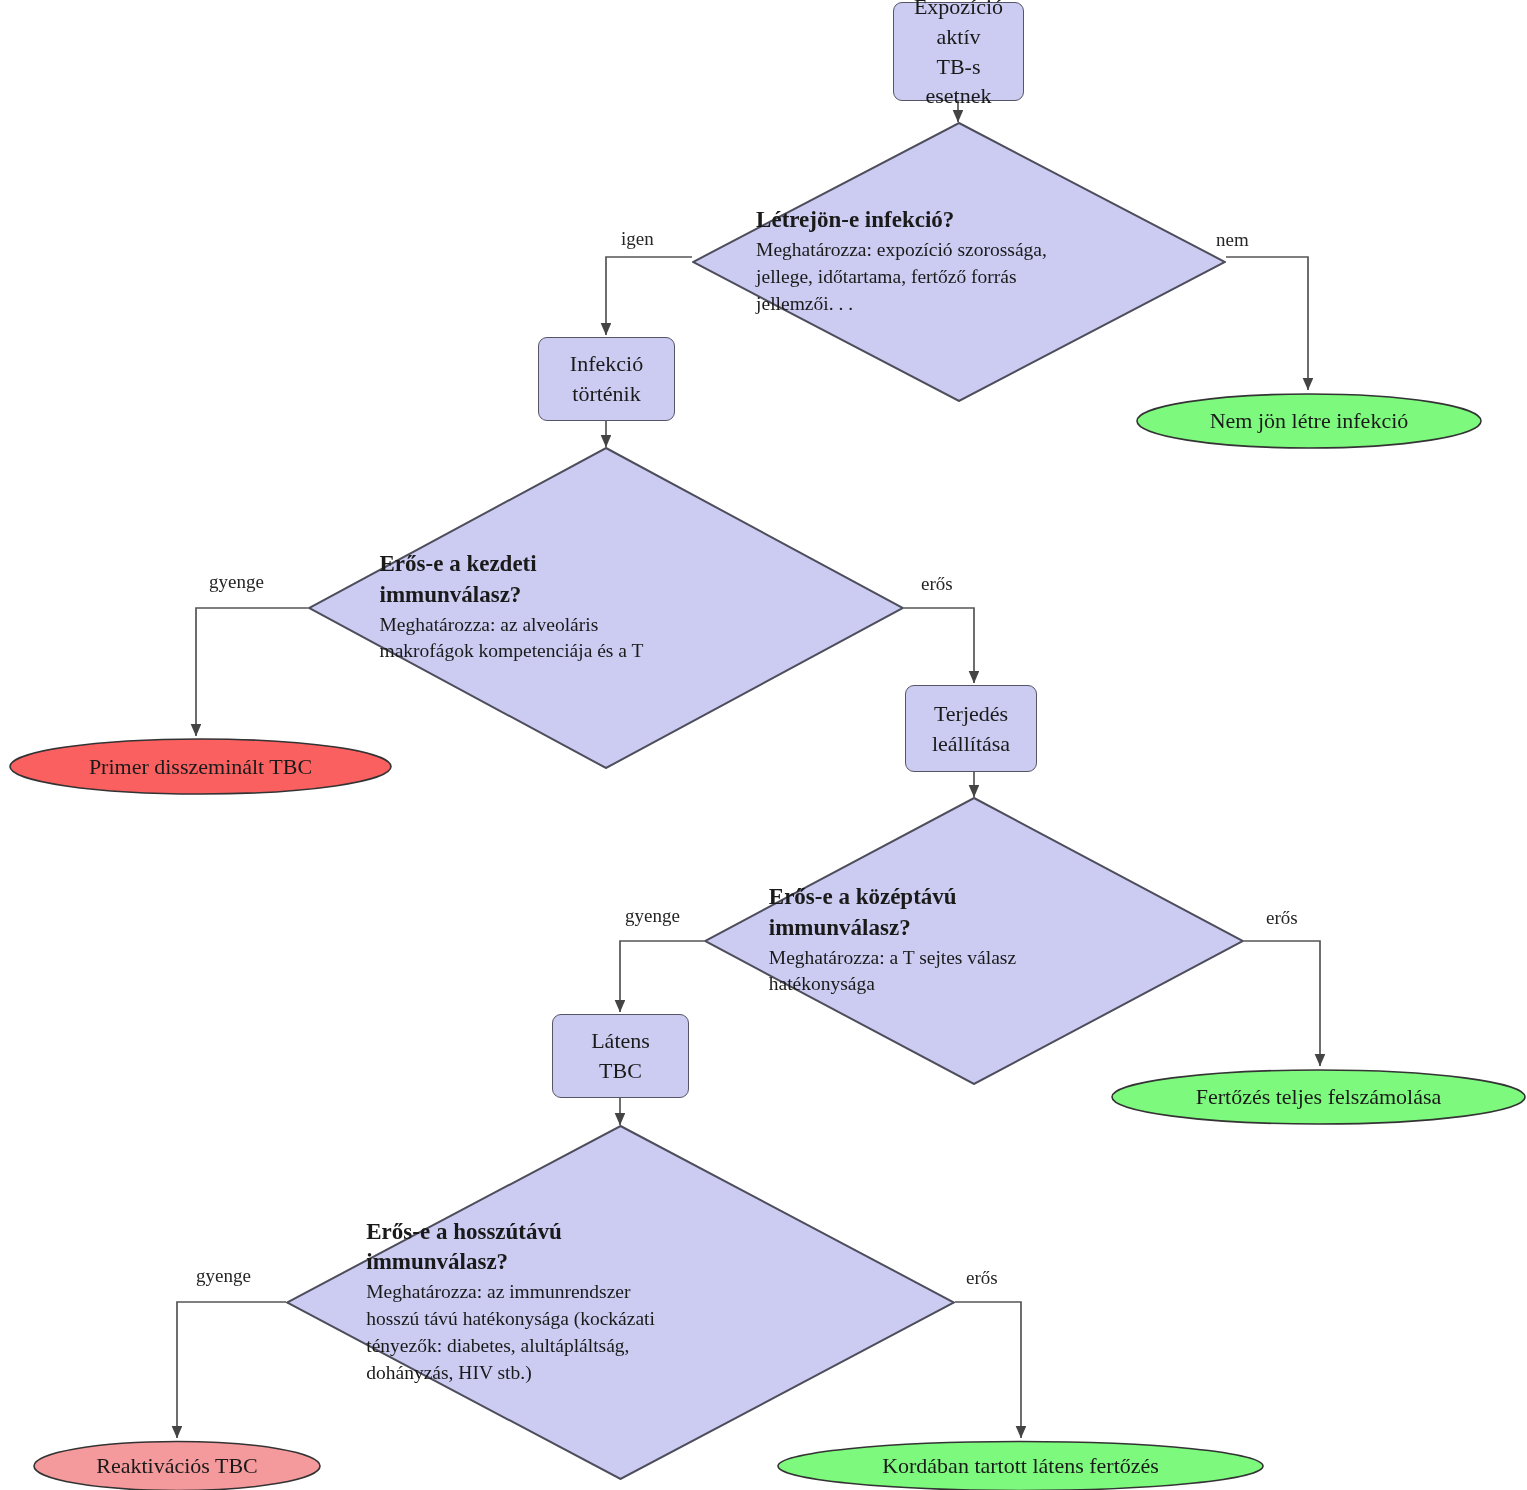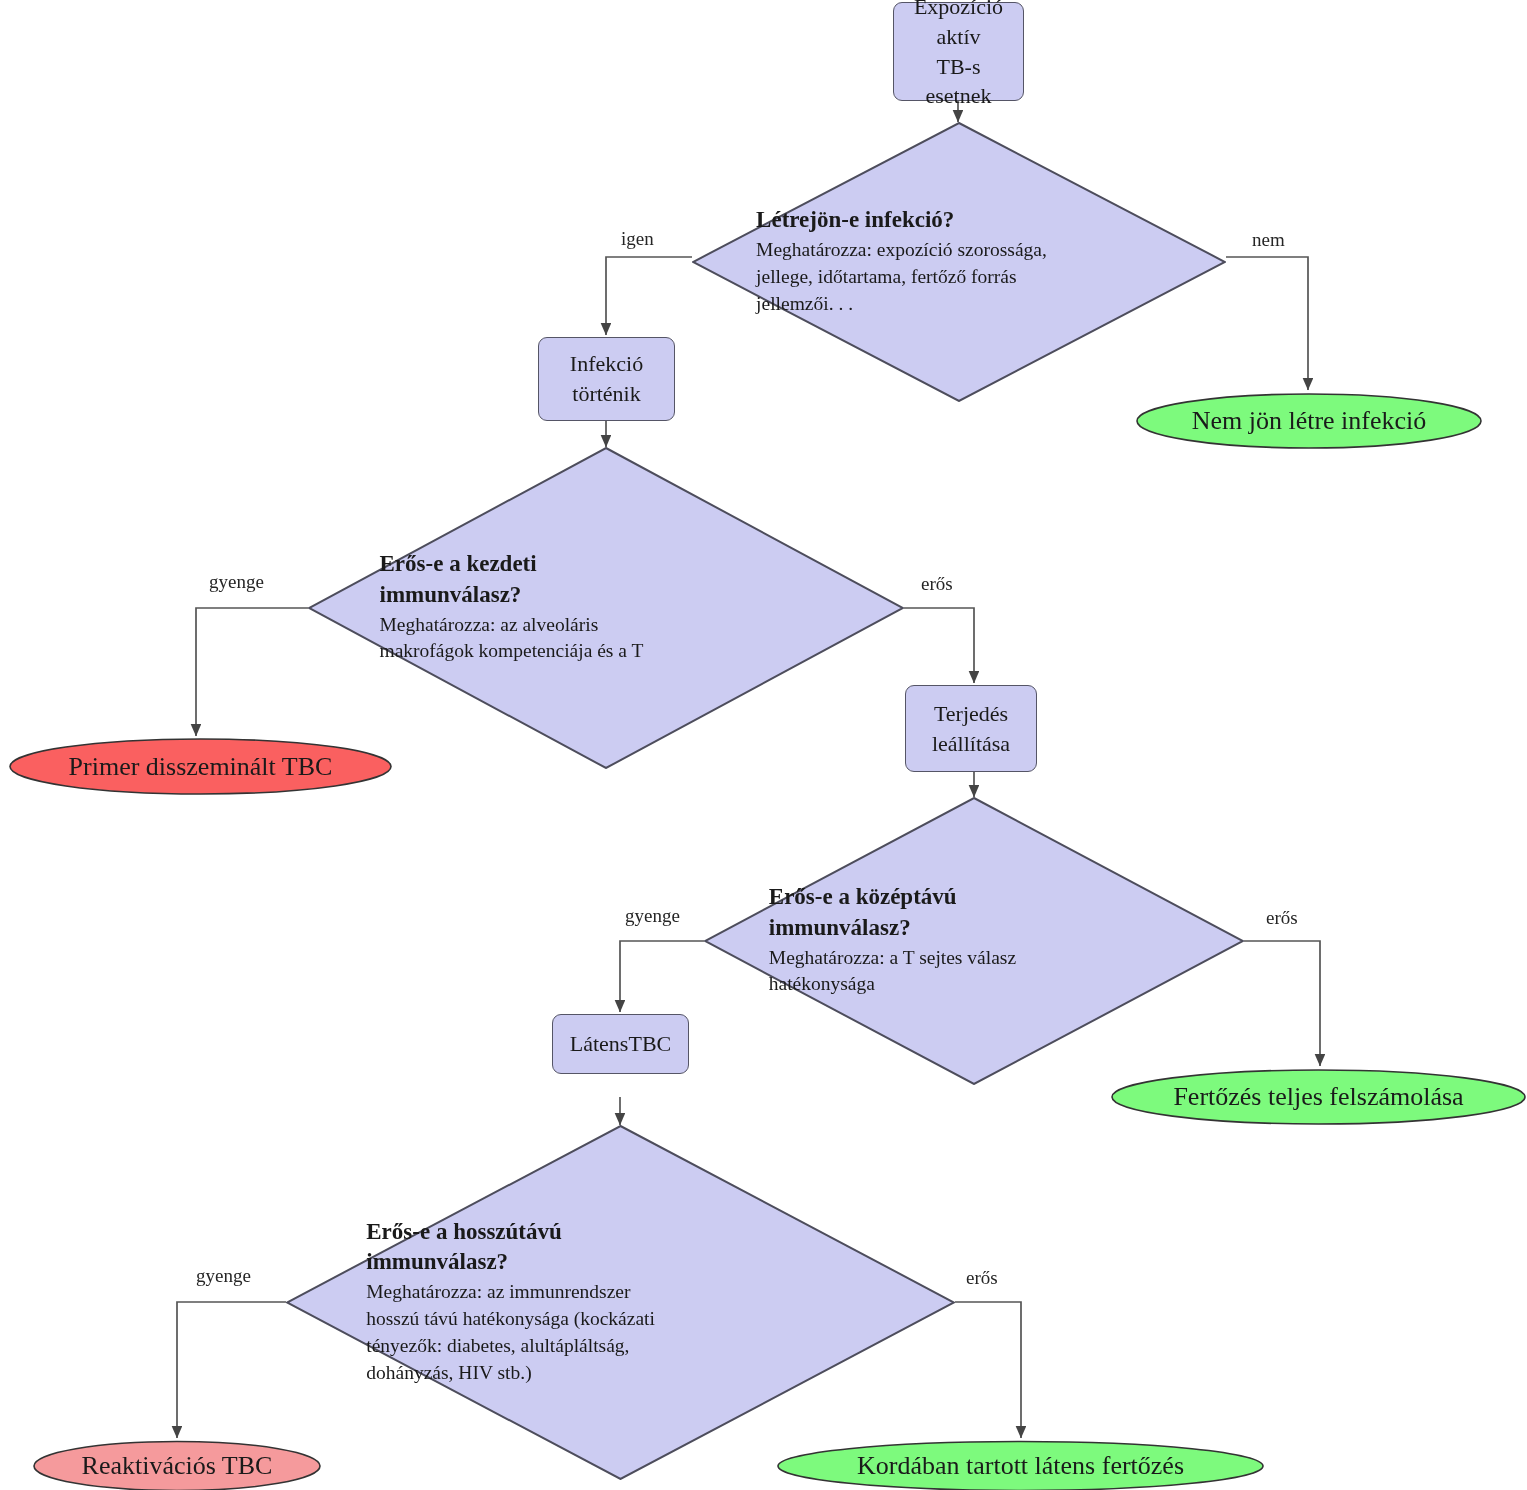--- a/index.html
+++ b/index.html
@@ -76,21 +76,21 @@
   .ell-wrap { position: absolute; }
   .ell-wrap svg.shape {
     position: absolute; left:0; top:0; width:100%; height:100%;
   }
   .ell-text {
     position: absolute;
     left: 0; top: 50%;
     width: 100%;
     transform: translateY(-50%);
     text-align: center;
-    font-size: 26px;
+    font-size: 22px;
     color: #1a1a1a;
     pointer-events: none;
   }
 
   
   .elabel {
     position: absolute;
     font-size: 19px;
     color: #262626;
     white-space: nowrap;
@@ -148,21 +148,21 @@
     </svg>
     <div class="diamond-text">
       <div class="dtitle">Létrejön-e infekció?</div>
       <div class="dsub">Meghatározza: expozíció szorossága,</div>
       <div class="dsub">jellege, időtartama, fertőző forrás</div>
       <div class="dsub">jellemzői. . .</div>
     </div>
   </div>
 
   <div class="elabel" style="left:621px; top:228px;">igen</div>
-  <div class="elabel" style="left:1252px; top:229px;">nem</div>
+  <div class="elabel" style="left:1216px; top:229px;">nem</div>
 
   <div class="node proc" style="left:538px; top:337px; width:137px; height:84px; flex-direction:column;">
     <span>Infekció</span>
     <span>történik</span>
   </div>
 
   <div class="ell-wrap" style="left:1135px; top:392px; width:348px; height:58px;">
     <svg class="shape" viewBox="0 0 348 58" preserveAspectRatio="none">
       <ellipse cx="174" cy="29" rx="172" ry="27" fill="#7dfa7d" stroke="#333333" stroke-width="1.6"></ellipse>
     </svg>
@@ -204,21 +204,21 @@
       <div class="dtitle">Erős-e a középtávú</div>
       <div class="dtitle">immunválasz?</div>
       <div class="dsub">Meghatározza: a T sejtes válasz</div>
       <div class="dsub">hatékonysága</div>
     </div>
   </div>
 
   <div class="elabel" style="left:625px; top:905px;">gyenge</div>
   <div class="elabel" style="left:1266px; top:907px;">erős</div>
 
-  <div class="node proc" style="left:552px; top:1014px; width:137px; height:60px; ">
+  <div class="node proc" style="left:552px; top:1014px; width:137px; height:84px; flex-direction:column;">
     <span>Látens</span>
     <span>TBC</span>
   </div>
 
   <div class="ell-wrap" style="left:1110px; top:1068px; width:417px; height:58px;">
     <svg class="shape" viewBox="0 0 417 58" preserveAspectRatio="none">
       <ellipse cx="208.5" cy="29" rx="206.5" ry="27" fill="#7dfa7d" stroke="#333333" stroke-width="1.6"></ellipse>
     </svg>
     <div class="ell-text">Fertőzés teljes felszámolása</div>
   </div>

